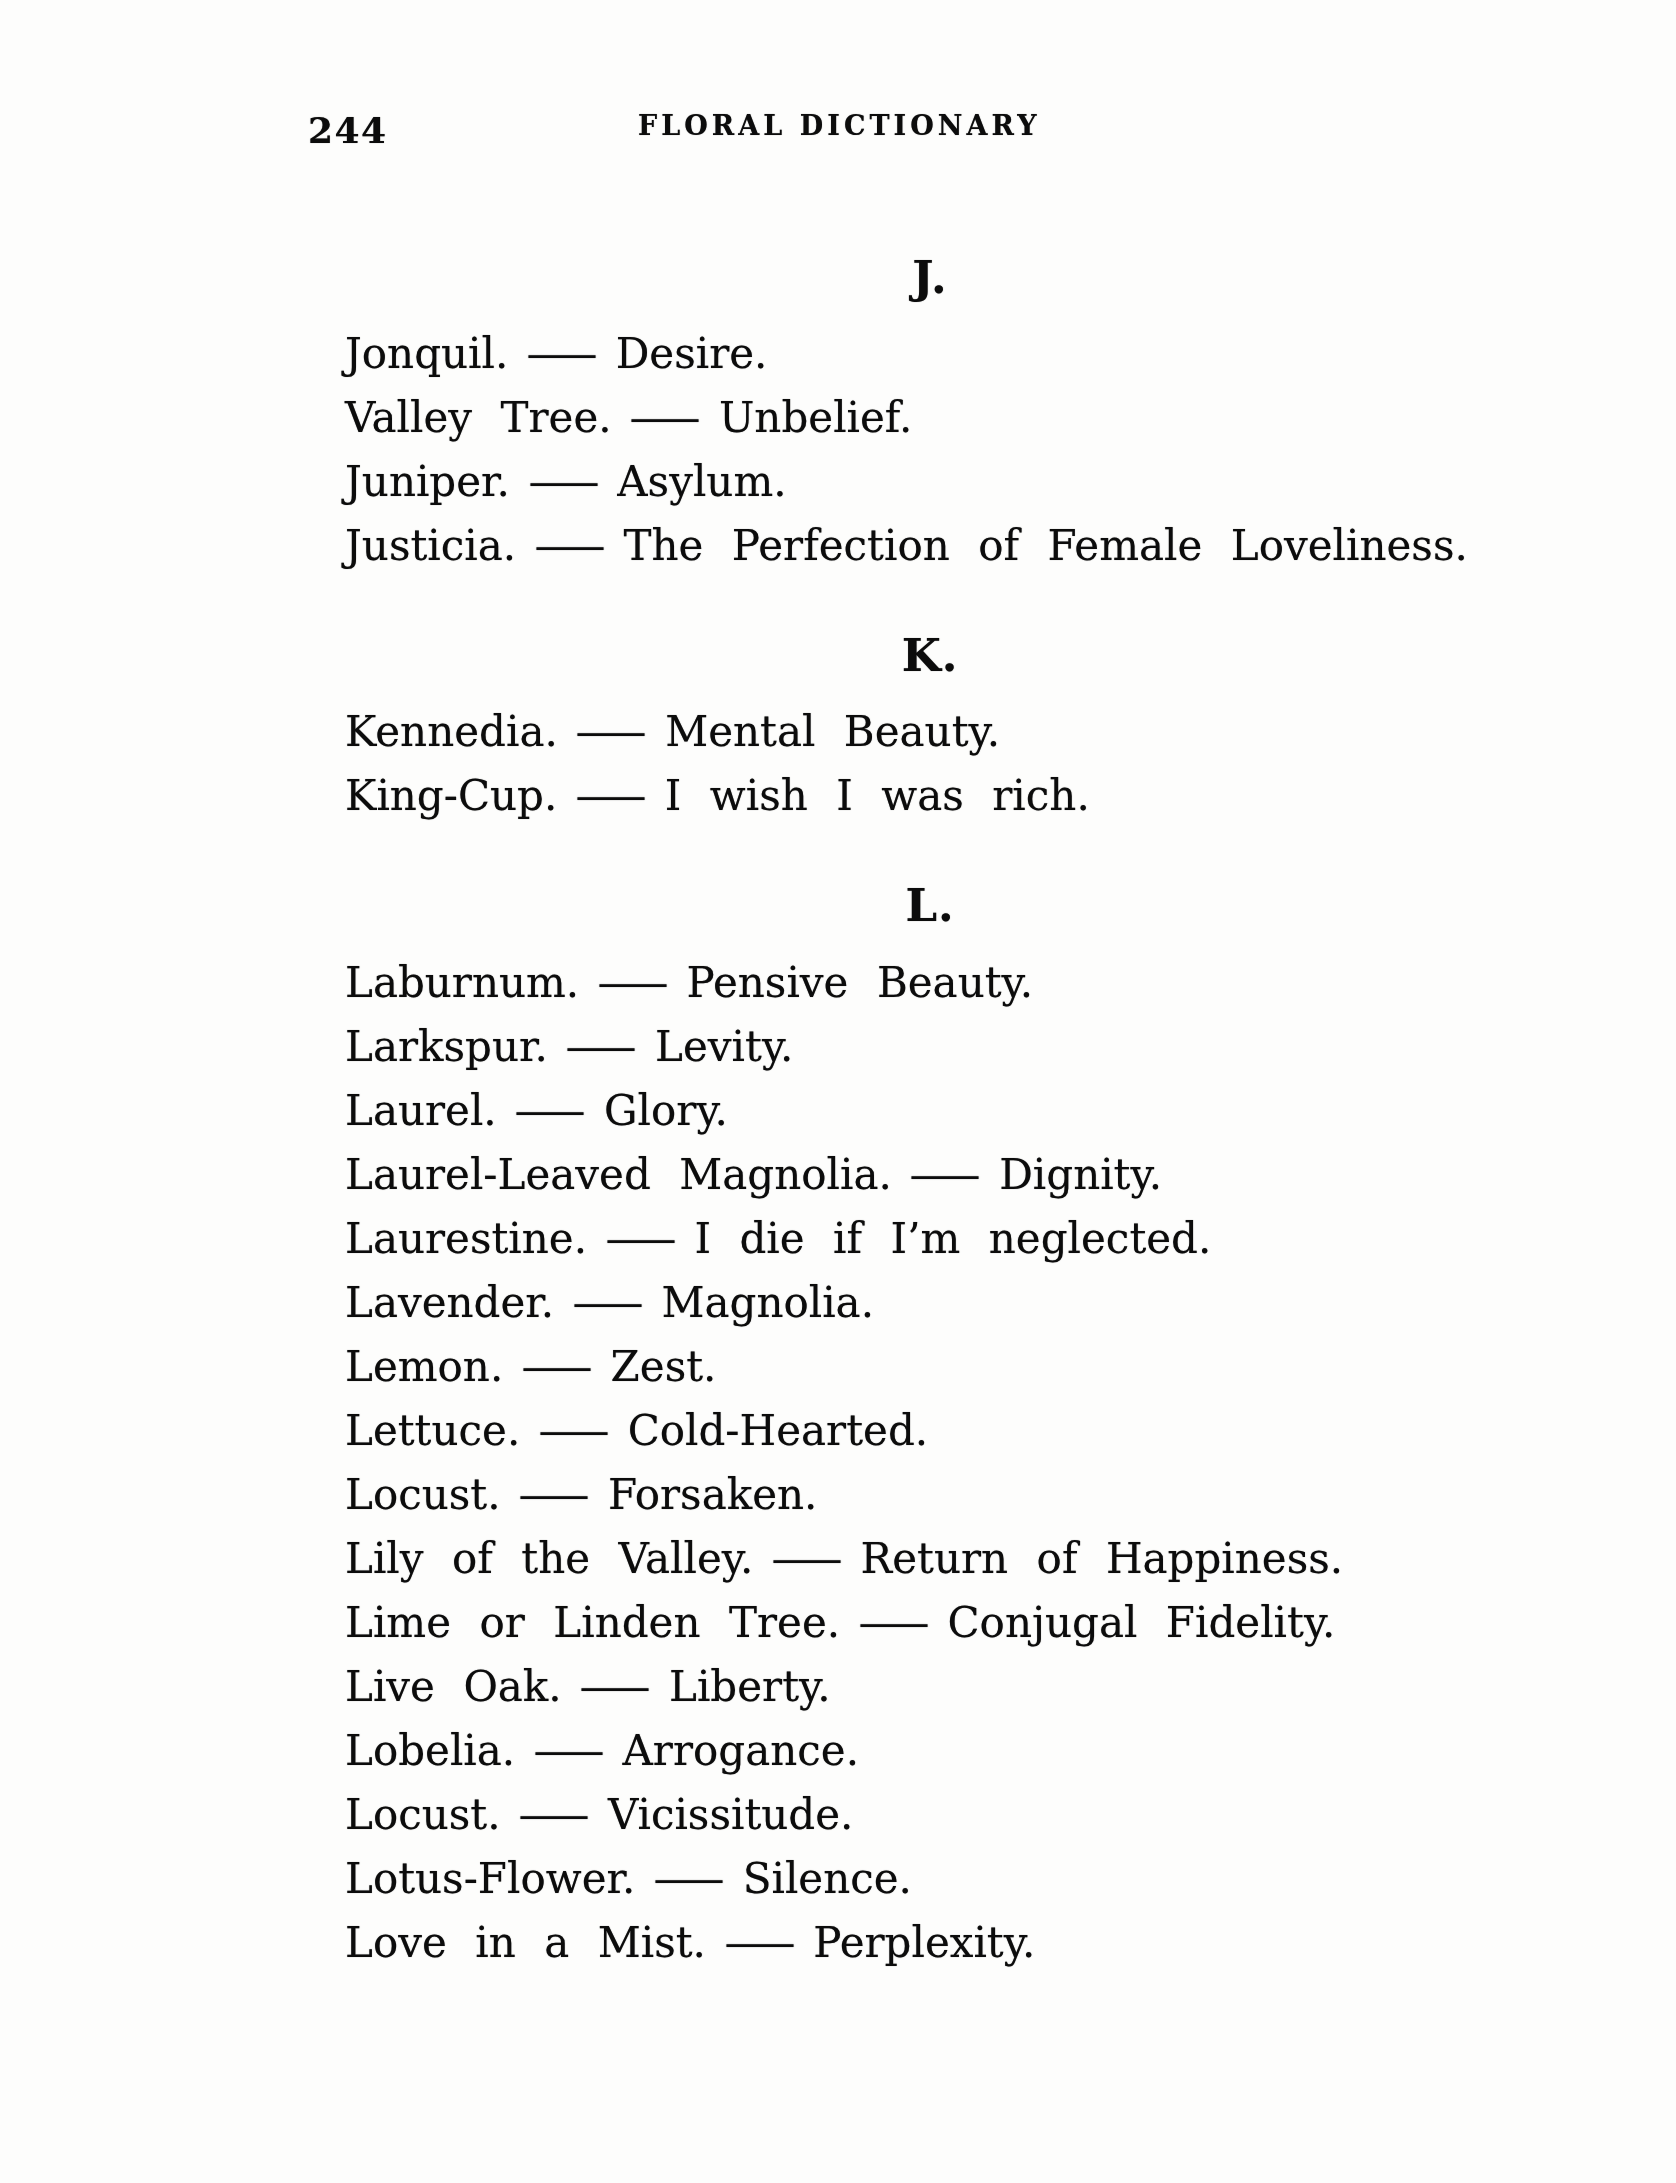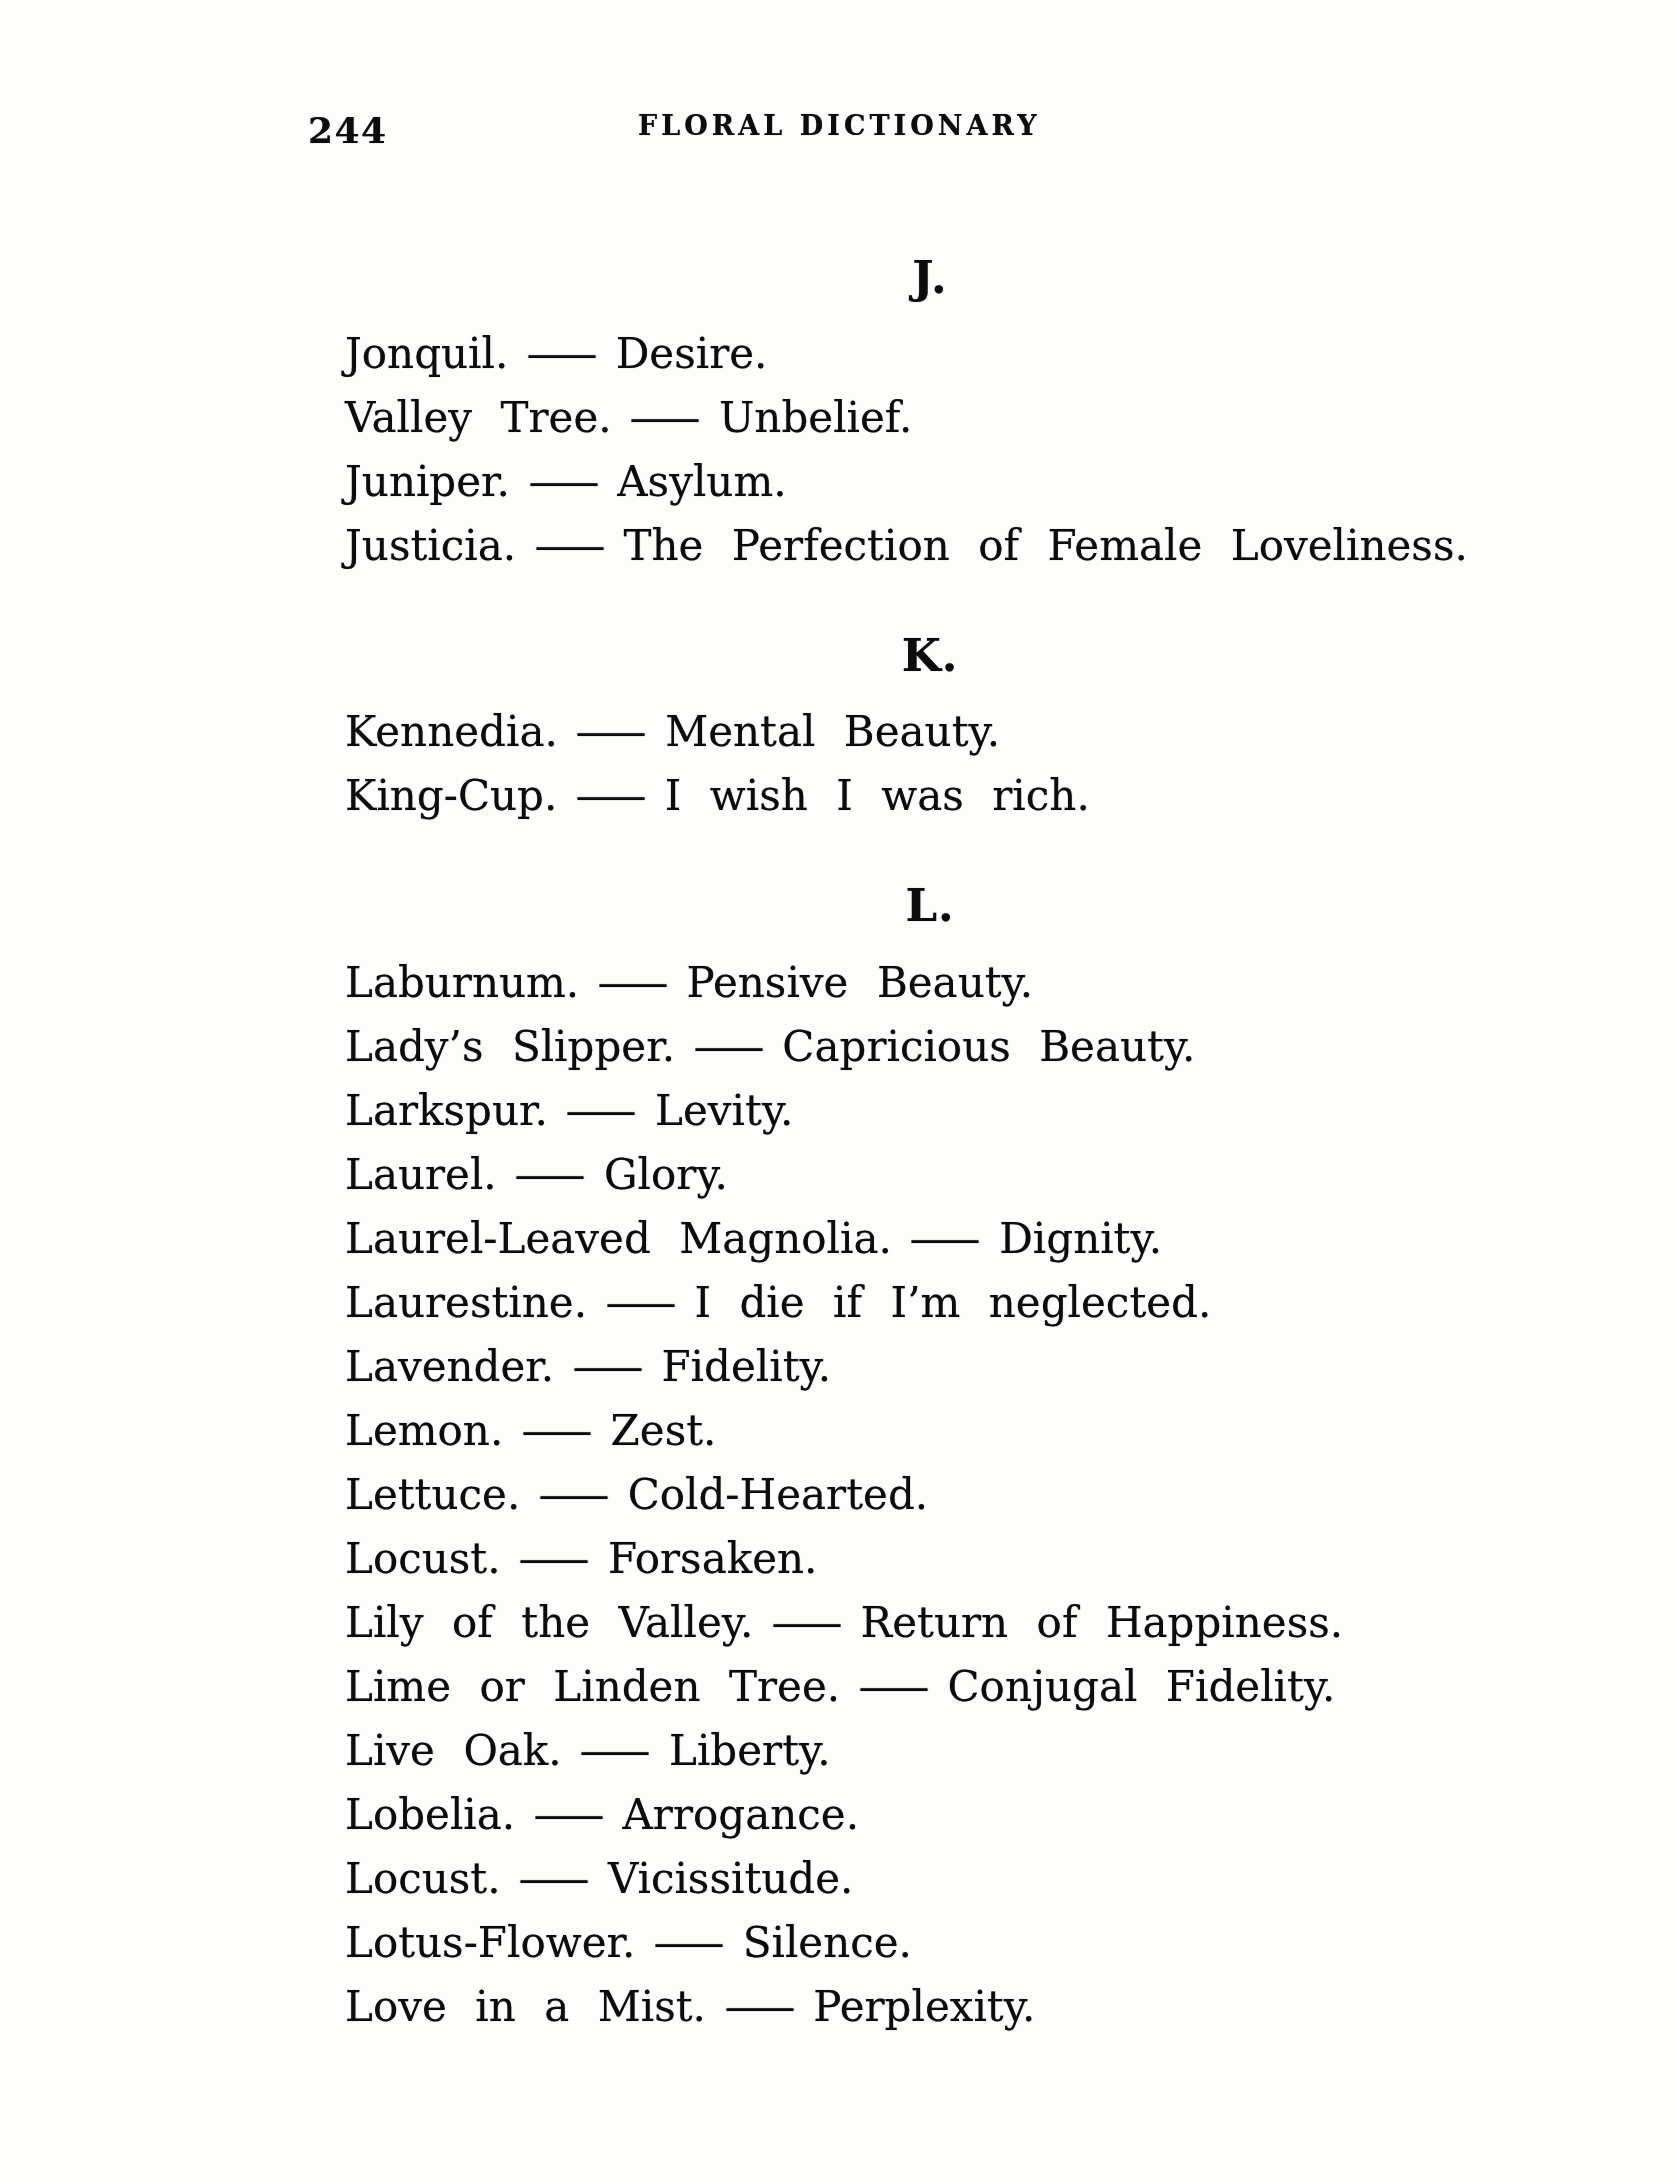--- a/index.html
+++ b/index.html
@@ -99,31 +99,30 @@
 
   <li class="entry"><span>King-Cup.</span> <span class="entry-separator">—</span> <span>I wish I was rich.</span></li>
 </ul>
   </div>
 
   <div class="section">
     <div class="section-heading">L.</div>
     <ul class="entry-list">
   <li class="entry"><span>Laburnum.</span> <span class="entry-separator">—</span> <span>Pensive Beauty.</span></li>
 
-  <li class="entry"><span>Lady’s Slipper.</span> <span class="entry-separator">—</span> <span>Capricious Beauty.</span></li>
 
   <li class="entry"><span>Larkspur.</span> <span class="entry-separator">—</span> <span>Levity.</span></li>
 
   <li class="entry"><span>Laurel.</span> <span class="entry-separator">—</span> <span>Glory.</span></li>
 
   <li class="entry"><span>Laurel-Leaved Magnolia.</span> <span class="entry-separator">—</span> <span>Dignity.</span></li>
 
   <li class="entry"><span>Laurestine.</span> <span class="entry-separator">—</span> <span>I die if I’m neglected.</span></li>
 
-  <li class="entry"><span>Lavender.</span> <span class="entry-separator">—</span> <span>Fidelity.</span></li>
+  <li class="entry"><span>Lavender.</span> <span class="entry-separator">—</span> <span>Magnolia.</span></li>
 
   <li class="entry"><span>Lemon.</span> <span class="entry-separator">—</span> <span>Zest.</span></li>
 
   <li class="entry"><span>Lettuce.</span> <span class="entry-separator">—</span> <span>Cold-Hearted.</span></li>
 
 
   <li class="entry"><span>Locust.</span> <span class="entry-separator">—</span> <span>Forsaken.</span></li>
 
   <li class="entry"><span>Lily of the Valley.</span> <span class="entry-separator">—</span> <span>Return of Happiness.</span></li>
 

